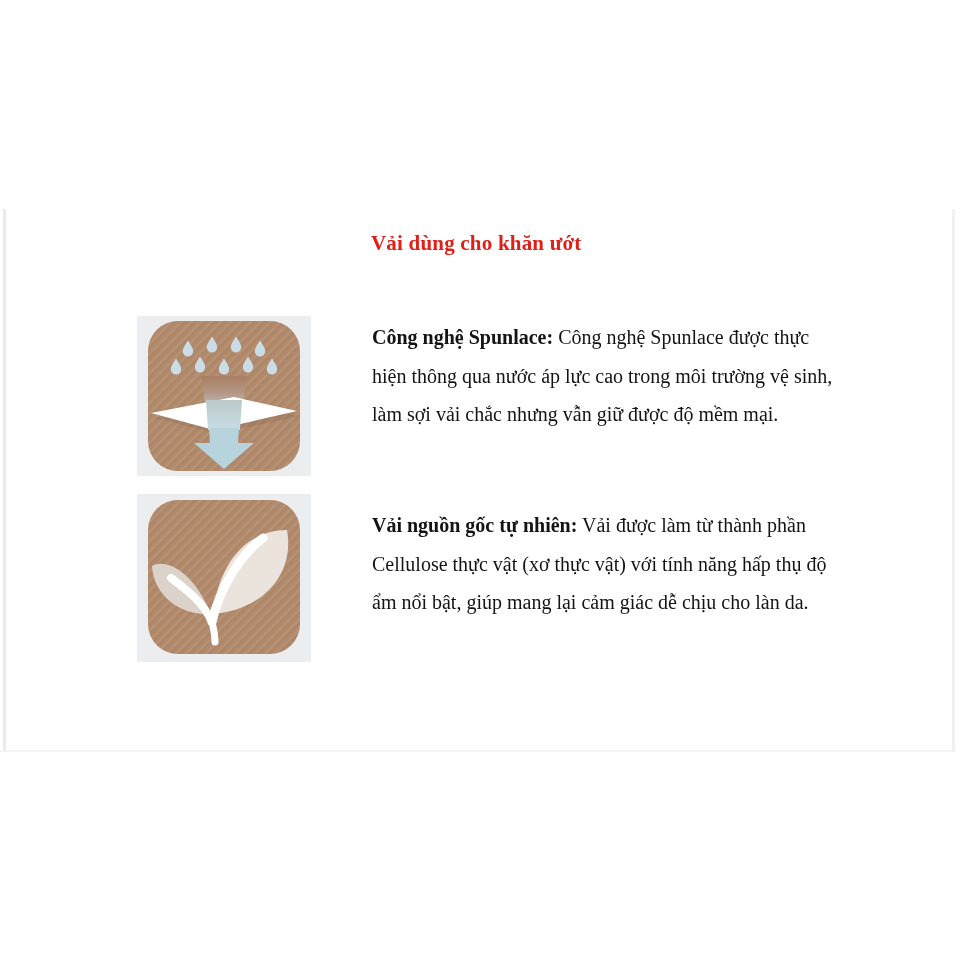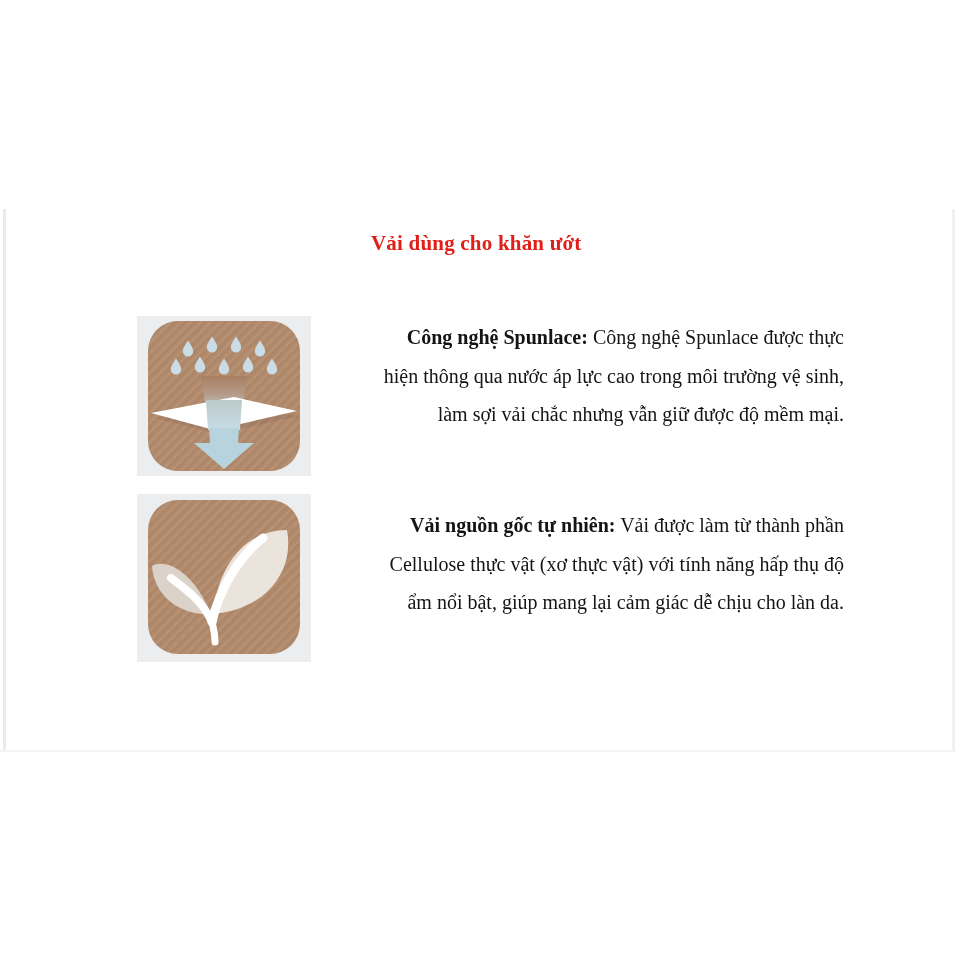--- a/index.html
+++ b/index.html
@@ -52,21 +52,21 @@
   .icon-tile.tile-1 { top: 316px; height: 160px; }
   .icon-tile.tile-2 { top: 494px; height: 168px; }
   .icon-tile svg { display: block; width: 100%; height: 100%; }
   .para {
     position: absolute;
     left: 372px;
     width: 472px;
     font-size: 20px;
     line-height: 38.6px;
     color: #141414;
-    text-align: right;
+    text-align: left;
   }
   .para.para-1 { top: 298px; }
   .para.para-2 { top: 488px; margin-top: 18px; }
   .para b { font-weight: bold; }
 </style>
 </head>
 <body>
 
 <div class="page">
 

